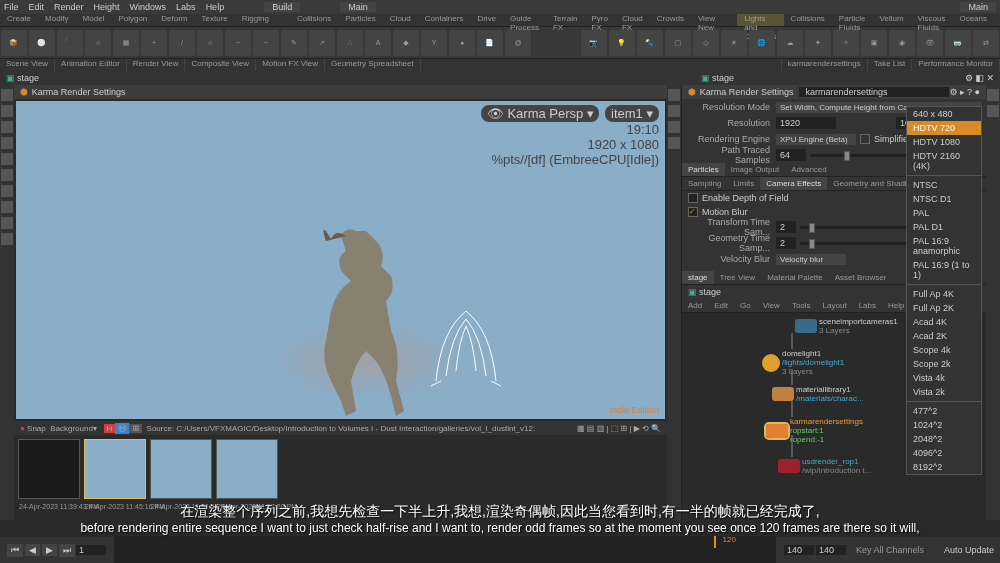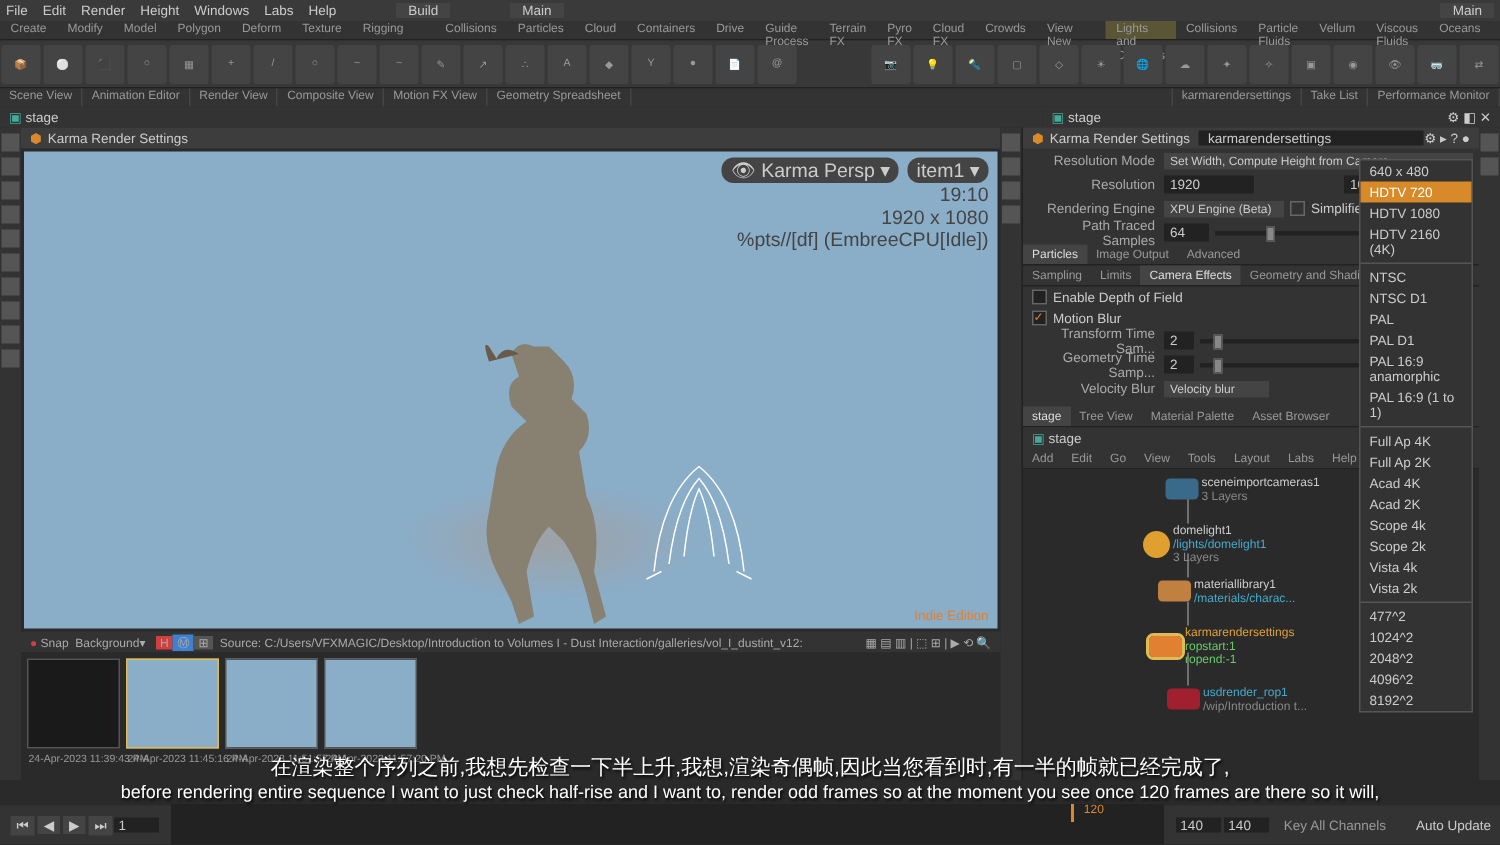--- a/index.html
+++ b/index.html
@@ -335,21 +335,21 @@
       <span>Go</span>
       <span>View</span>
       <span>Tools</span>
       <span>Layout</span>
       <span>Labs</span>
       <span>Help</span>
       <span style="margin-left:auto">⊞ ▦ ◧ ▤ ⬚</span>
     </div>
 
     <div class="node-area">
-      <div class="node" style="left:95px;top:4px">
+      <div class="node" style="left:113px;top:4px">
         <div class="n-box" style="background:#3a6a8a"></div>
         <div>
             <div class="n-label">sceneimportcameras1</div>
             <div class="n-label" style="color:#888">3 Layers</div>
           </div>
       </div>
       <div class="node" style="left:80px;top:36px">
         <div class="n-box" style="background:#e0a030;border-radius:50%;width:18px;height:18px"></div>
         <div>
             <div class="n-label">domelight1</div>

